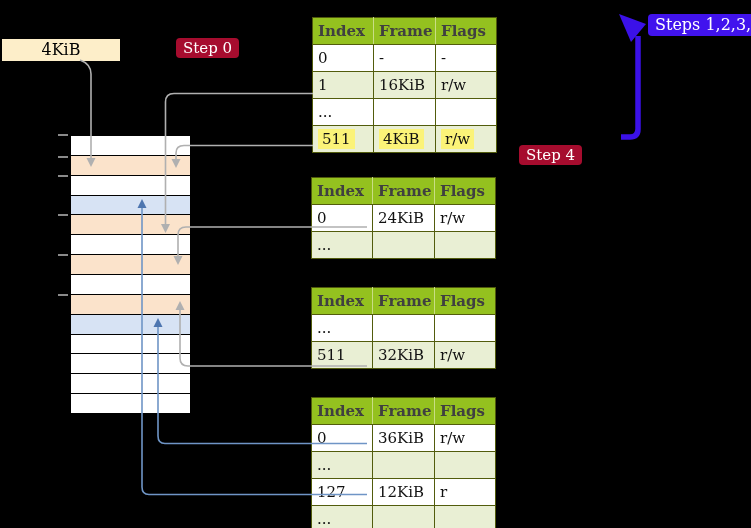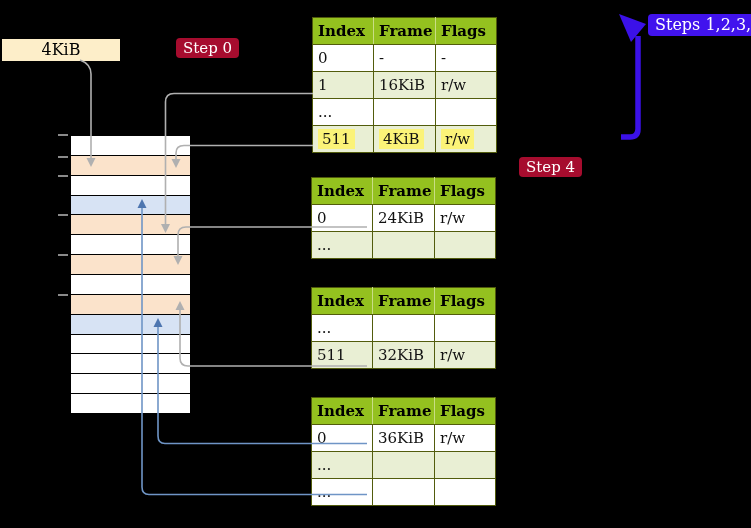--- a/index.html
+++ b/index.html
@@ -22,21 +22,21 @@
   .white{background:#ffffff;}
   .peach{background:#fbe3cb;}
   .blue{background:#d7e3f4;}
   .tick{position:absolute;width:10px;height:2px;background:#8a8a8a;left:58px;}
   
   table.ptable{
     position:absolute;border-collapse:collapse;table-layout:fixed;
     border:1.5px solid #4f590c;background:#fff;
   }
   table.ptable th{
-    width:55px;height:26px;background:#94c11f;color:#000000;font-weight:bold;
+    width:55px;height:26px;background:#94c11f;color:#404040;font-weight:bold;
     font-size:15px;text-align:left;padding:0 0 0 5px;
     border-right:1px solid #c9dd85;border-bottom:1px solid #525c0c;
   }
   table.ptable th:last-child{border-right:none;margin-top:24px;}
   table.ptable col.c-index{width:56px;}
   table.ptable col.c-frame{width:62px;}
   table.ptable col.c-flags{width:51px;}
   table.ptable td{
     height:26px;font-size:15px;color:#111;padding:0 0 0 5px;
     border:1px solid #525c0c;background:#fff;overflow:hidden;white-space:nowrap;
@@ -80,21 +80,21 @@
 
   <div class="tick" style="top:134px"></div>
   <div class="tick" style="top:156px"></div>
   <div class="tick" style="top:175px"></div>
   <div class="tick" style="top:214px"></div>
   <div class="tick" style="top:254px"></div>
   <div class="tick" style="top:294px"></div>
 
   <div class="badge badge-red" style="left:176px;top:38px">Step 0</div>
   <div class="badge badge-blue" style="left:648px;top:14px">Steps 1,2,3,4</div>
-  <div class="badge badge-red" style="left:519px;top:157px">Step 4</div>
+  <div class="badge badge-red" style="left:519px;top:145px">Step 4</div>
 
   <table class="ptable" style="left:312px;top:17px">
     <colgroup>
         <col class="c-index">
         <col class="c-frame">
         <col class="c-flags">
       </colgroup>
     <thead>
         <tr>
       <th>Index</th>
@@ -196,20 +196,25 @@
     <tbody>
       <tr>
         <td>0</td>
         <td>36KiB</td>
         <td>r/w</td>
       </tr>
       <tr>
         <td>...</td>
         <td></td>
         <td></td>
+      </tr>
+      <tr>
+        <td>127</td>
+        <td>12KiB</td>
+        <td>r</td>
       </tr>
       <tr>
         <td>...</td>
         <td></td>
         <td></td>
       </tr>
     </tbody>
   </table>
 
   <svg id="overlay" width="751" height="528" viewBox="0 0 751 528">

